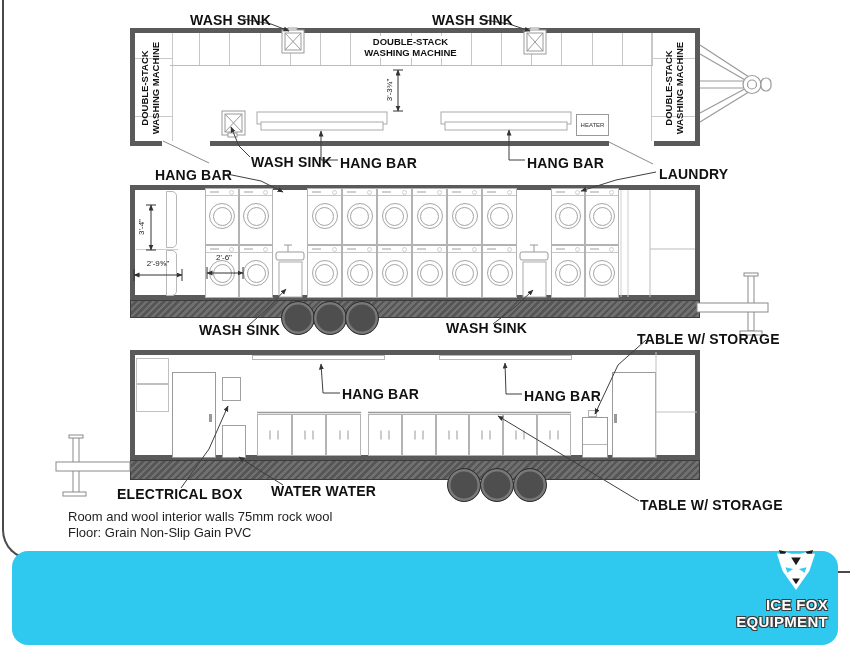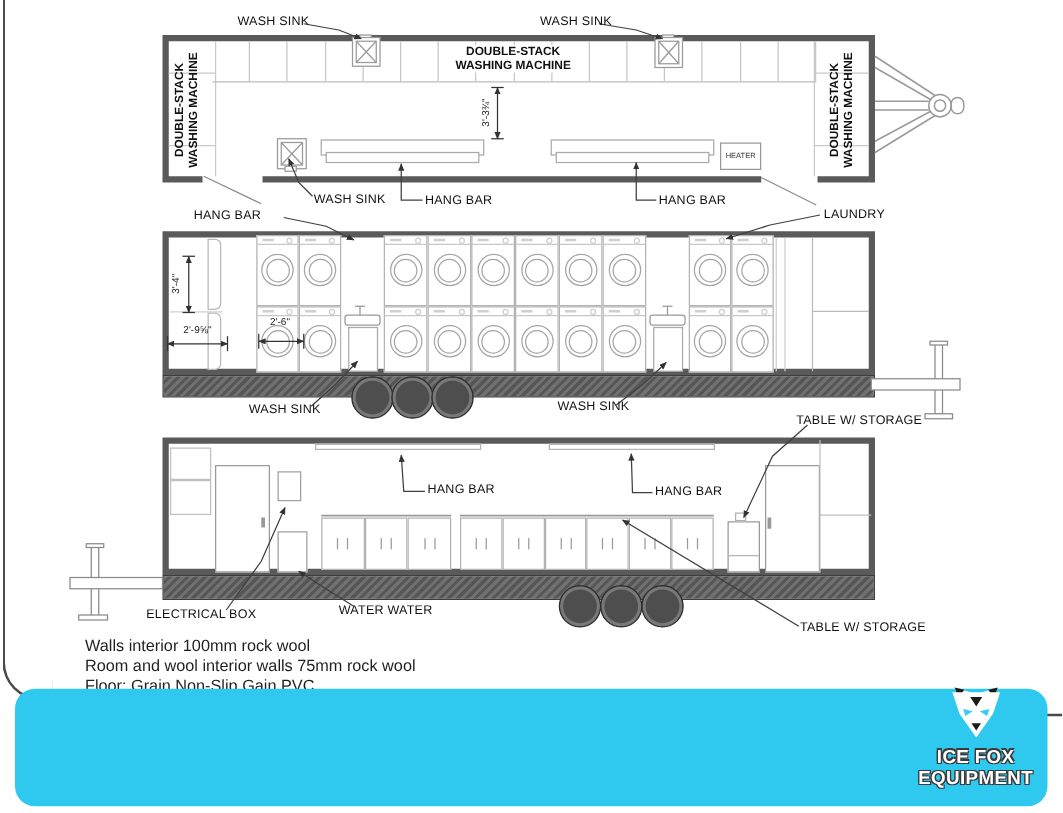--- a/index.html
+++ b/index.html
@@ -13,21 +13,21 @@
   
   .frame{position:absolute;border:5px solid #5a5a5a;background:#fff;box-sizing:border-box;z-index:1}
   .rail{position:absolute;z-index:2;border:1px solid #3c3c3c;box-sizing:border-box;
     background:repeating-linear-gradient(135deg,#707070 0 2.5px,#565656 2.5px 5px)}
   .wheel{position:absolute;width:32px;height:32px;border-radius:50%;background:#4e4e4e;
     border:1px solid #2f2f2f;box-shadow:inset 0 0 0 2.5px #787878;z-index:3}
   .wgap{position:absolute;background:#fff;z-index:2}
   .lite{position:absolute;background:#c9c9c9;z-index:2}
   .box{position:absolute;border:1px solid #a0a0a0;background:#fff;box-sizing:border-box;z-index:2}
   
-  .lbl{position:absolute;font-size:10px;font-weight:normal;color:#111;letter-spacing:.2px;
+  .lbl{position:absolute;font-size:14px;font-weight:bold;color:#111;letter-spacing:.2px;
        white-space:nowrap;z-index:7}
   .vlbl{position:absolute;transform:translate(-50%,-50%) rotate(-90deg);font-weight:bold;
         font-size:9.5px;line-height:1.18;text-align:center;color:#111;z-index:7}
   .blocklbl{position:absolute;font-weight:bold;font-size:9.5px;line-height:1.18;text-align:center;
         color:#111;background:#fff;z-index:4}
   .dimv{position:absolute;transform:translate(-50%,-50%) rotate(-90deg);font-size:8px;color:#222;
         white-space:nowrap;z-index:7}
   .dimh{position:absolute;font-size:8px;color:#222;text-align:center;z-index:7}
   .heater-box{position:absolute;left:576px;top:114px;width:33px;height:22px;border:1px solid #999;
         display:flex;align-items:center;justify-content:center;z-index:2;box-sizing:border-box}
@@ -50,21 +50,21 @@
   .cab{border:1px solid #b3b3b3;background:#fff;position:relative;box-sizing:border-box}
   .cab::before{content:"";position:absolute;left:50%;top:50%;transform:translate(-50%,-50%);
         width:7px;height:9px;border-left:1px solid #9a9a9a;border-right:1px solid #9a9a9a}
   .doorleaf{position:absolute;border:1px solid #b8b8b8;background:#fff;border-radius:0 5px 5px 0;z-index:2;box-sizing:border-box}
   .notes{position:absolute;left:68px;top:509px;font-size:13px;line-height:16px;color:#1f1f1f;z-index:1}
   
   .banner{position:absolute;left:12px;top:551px;width:826px;height:94px;background:#2FC9EF;
         border-radius:16px;z-index:9}
   .banner-title{position:absolute;left:50px;top:23px;width:680px;text-align:center;font-size:38px;
         font-weight:bold;color:#fff;letter-spacing:.5px}
-  .logo{position:absolute;left:721px;top:-3px;width:95px;text-align:center}
+  .logo{position:absolute;left:721px;top:-3px;width:95px;text-align:right}
   .logo-txt{font-size:15px;font-weight:bold;color:#fff;line-height:17px;letter-spacing:.3px;
     text-shadow:-1px -1px 0 #3a3a3a,1px -1px 0 #3a3a3a,-1px 1px 0 #3a3a3a,1px 1px 0 #3a3a3a}
   svg.overlay{position:absolute;left:0;top:0;z-index:5;pointer-events:none}
 </style>
 </head>
 <body>
 
 <div class="scene">
 
   <div class="sheet-border-left"></div>
@@ -420,21 +420,20 @@
   <span class="lbl" style="left:446px;top:320px">WASH SINK</span>
   <span class="lbl" style="left:637px;top:331px">TABLE W/ STORAGE</span>
 
   <span class="lbl" style="left:342px;top:386px">HANG BAR</span>
   <span class="lbl" style="left:524px;top:388px">HANG BAR</span>
   <span class="lbl" style="left:117px;top:486px">ELECTRICAL BOX</span>
   <span class="lbl" style="left:271px;top:483px">WATER WATER</span>
   <span class="lbl" style="left:640px;top:497px">TABLE W/ STORAGE</span>
 
   <div class="notes">
-    <div>Walls interior 100mm rock wool</div>
     <div>Room and wool interior walls 75mm rock wool</div>
     <div>Floor: Grain Non-Slip Gain PVC</div>
   </div>
 
   <div class="banner">
     <div class="logo">
       <svg width="64" height="44" viewBox="0 0 64 46">
         <polygon points="14,2 27,6 19,20" fill="#fff"></polygon>
         <polygon points="14,2 22,4 17,11" fill="#1b1b1b"></polygon>
         <polygon points="50,2 37,6 45,20" fill="#fff"></polygon>

